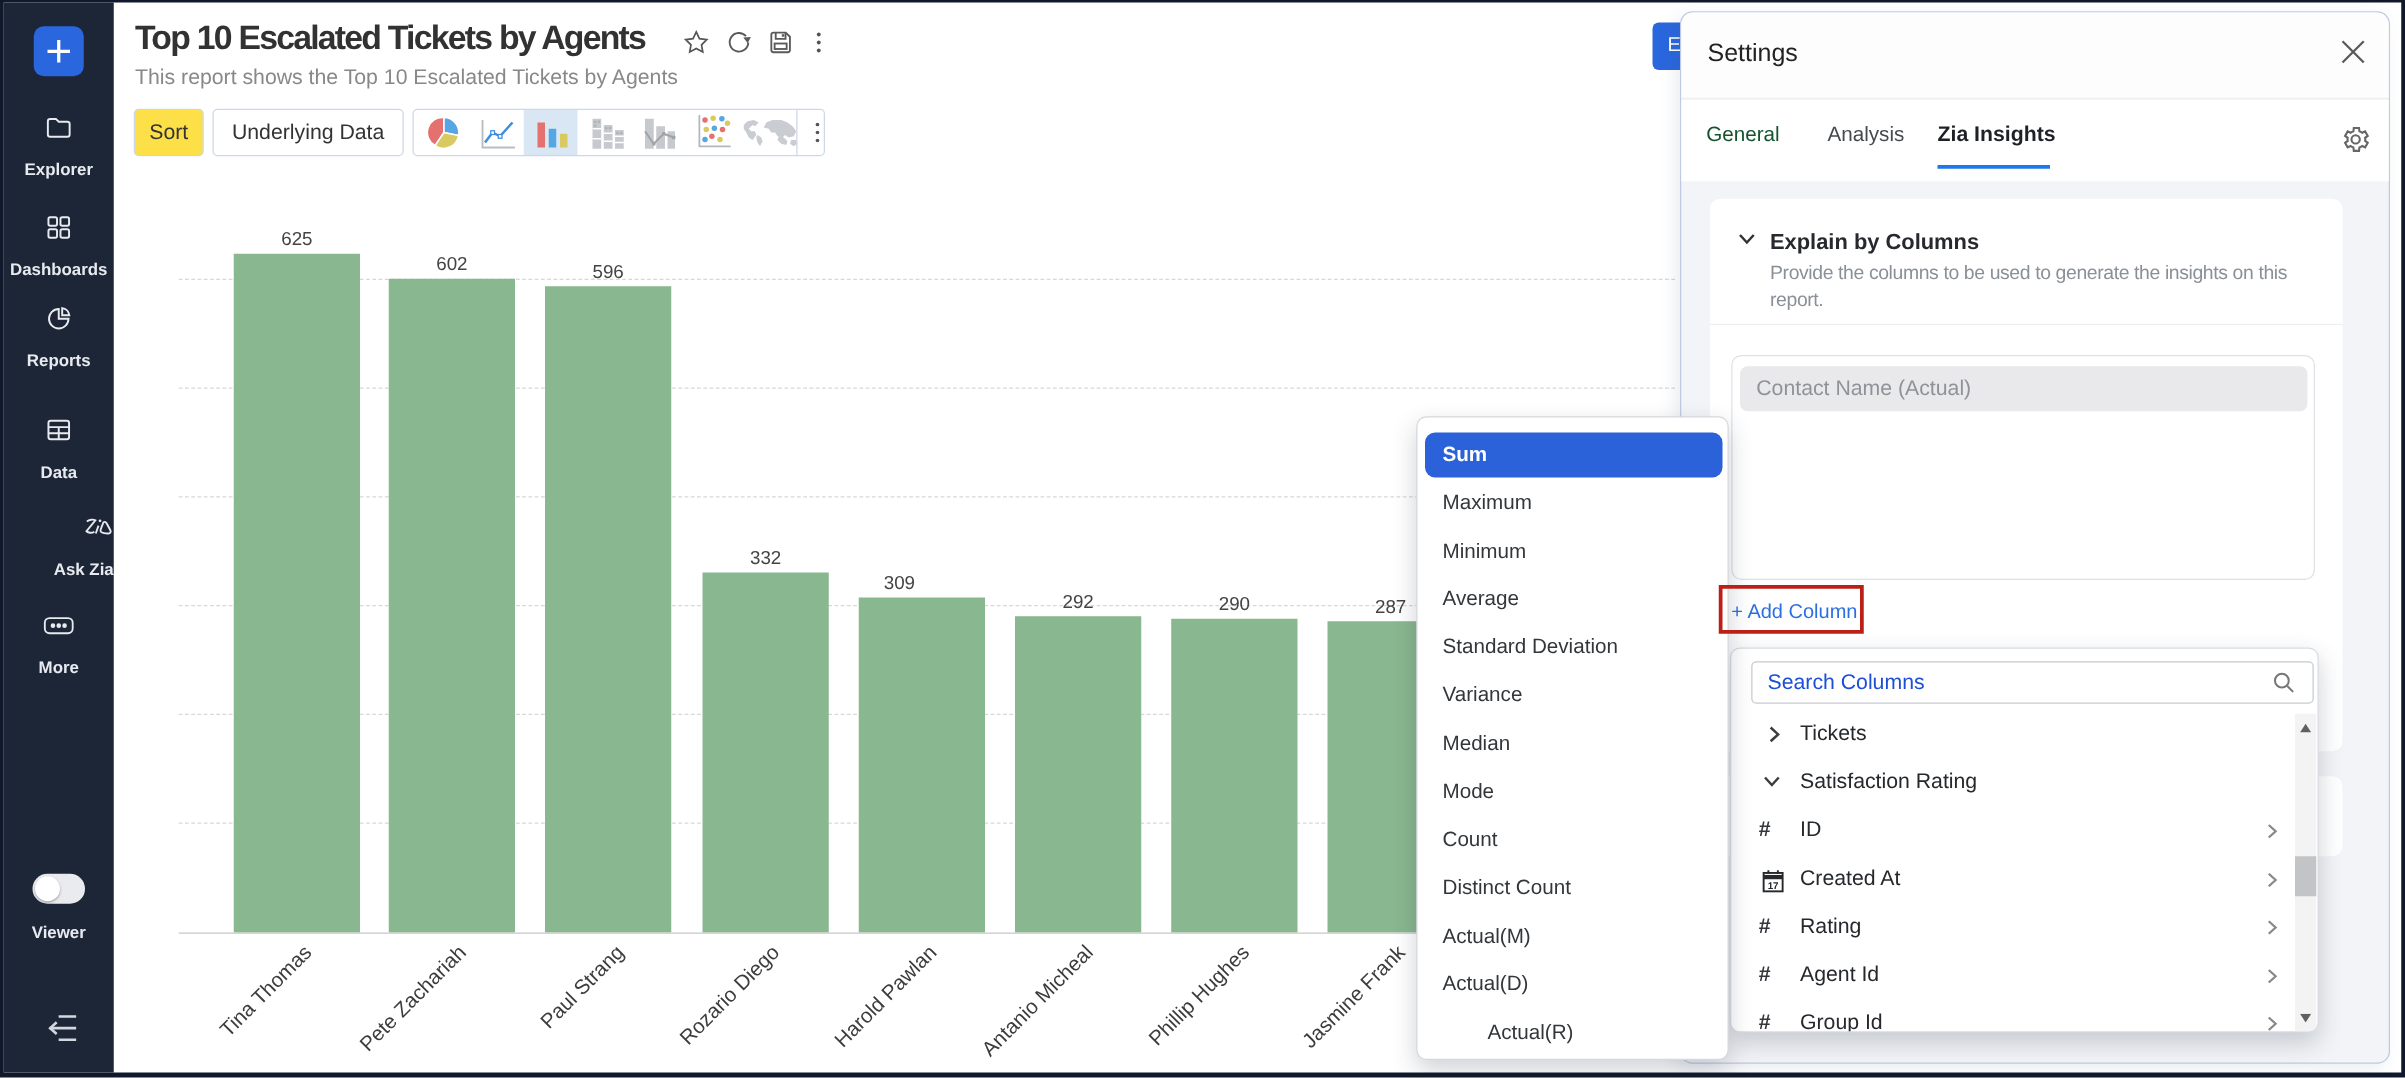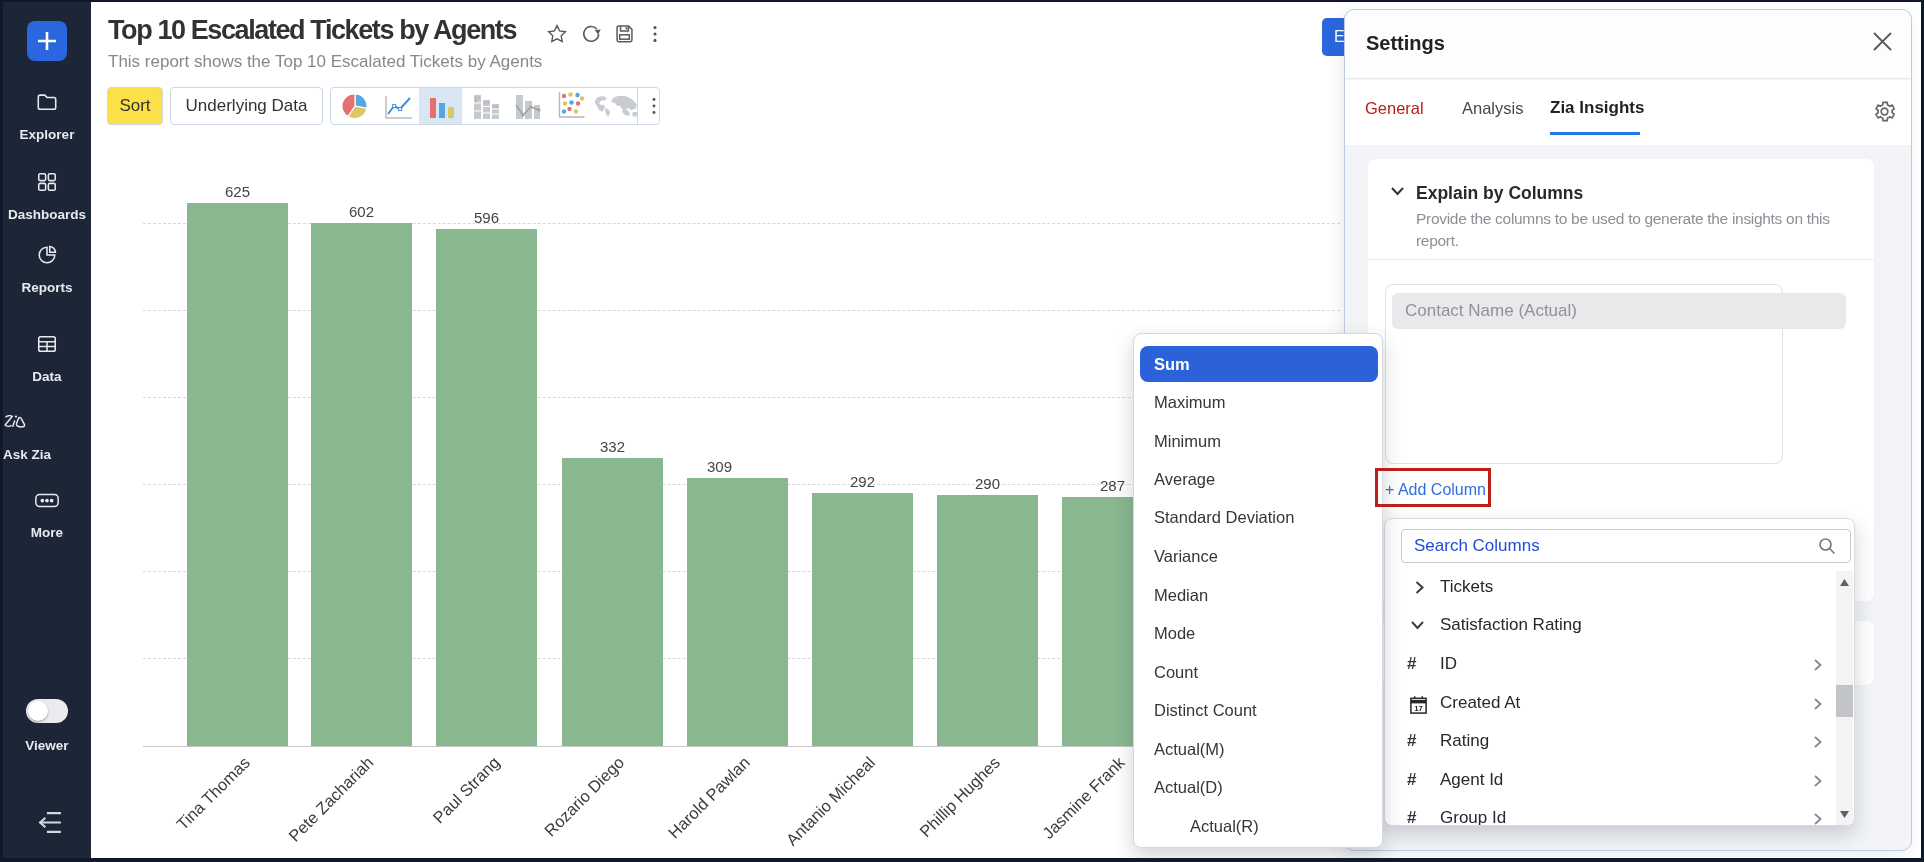--- a/index.html
+++ b/index.html
@@ -48,21 +48,21 @@
   </div>
 
   <div class="abs" style="left:0;top:331px;width:88px;text-align:center;">
     <svg width="22" height="22" viewBox="0 0 24 24" fill="none" stroke="#e7eaef" stroke-width="1.7">
         <rect x="3" y="4" width="18" height="16" rx="2"></rect>
         <path d="M3 9.5h18M3 14.8h18M12 9.5V20"></path>
       </svg>
     <div style="font-size:13.5px;font-weight:bold;margin-top:10px;">Data</div>
   </div>
 
-  <div class="abs" style="left:0;top:411px;width:88px;text-align:left;">
+  <div class="abs" style="left:0;top:411px;width:88px;text-align:right;">
     <svg width="24" height="20" viewBox="0 0 24 20" fill="none" stroke="#e7eaef" stroke-width="1.5">
         <path d="M2.5 4.2c1.8-1.6 5-1.9 6.8-.9L2.2 12c1.4 1.5 4.4 1.6 6.3.4"></path>
         <path d="M11.8 7.5l-2.2 6.3"></path>
         <circle cx="13" cy="3.6" r="1.1" fill="#e7eaef" stroke="none"></circle>
         <path d="M15.8 4.8c1.1-.6 2-.2 2.6 1l3 5.6c.5 1.2-.2 2.3-1.6 2.4-2 .2-5.3-.4-6.2-1.6-.8-1.2.3-2.4 2.2-7.4z"></path>
       </svg>
     <div style="font-size:13.5px;font-weight:bold;margin-top:10px;">Ask Zia</div>
   </div>
 
   <div class="abs" style="left:0;top:489px;width:88px;text-align:center;">
@@ -229,43 +229,43 @@
   <div class="abs nowrap xl" style="right:1059px;top:753px;">Antanio Micheal</div>
   <div class="abs nowrap xl" style="right:934px;top:753px;">Phillip Hughes</div>
   <div class="abs nowrap xl" style="right:809px;top:753px;">Jasmine Frank</div>
 </div>
 
 <div class="abs" style="left:1322px;top:18px;width:60px;height:38px;background:#2a66dd;border-radius:5px;color:#fff;font-size:16px;line-height:38px;padding-left:12px;">E</div>
 
 <div class="abs" id="panel" style="left:1344px;top:9px;width:568px;height:842px;background:#f2f4f7;border:1px solid #bdcae2;border-radius:10px;box-shadow:-4px 4px 14px rgba(60,80,120,0.10);">
 
   <div class="abs" style="left:0;top:0;width:566px;height:69px;background:#fdfdfe;border-radius:10px 10px 0 0;border-bottom:1px solid #e8eaee;"></div>
-  <div class="abs" style="left:21px;top:22px;font-size:20px;font-weight:bold;color:#222;">Settings</div>
+  <div class="abs" style="left:21px;top:22px;font-size:20px;font-weight:normal;color:#222;">Settings</div>
   <svg class="abs" style="left:527px;top:21px;" width="21" height="21" viewBox="0 0 21 21">
       <path d="M2 2L19 19M19 2L2 19" stroke="#5a5a5a" stroke-width="1.8"></path>
     </svg>
 
   <div class="abs" style="left:0;top:70px;width:566px;height:65px;background:#ffffff;"></div>
-  <div class="abs" style="left:20px;top:89px;font-size:16.5px;color:#b91c1c;">General</div>
+  <div class="abs" style="left:20px;top:89px;font-size:16.5px;color:#14532d;">General</div>
   <div class="abs" style="left:117px;top:89px;font-size:16.5px;color:#46494e;">Analysis</div>
   <div class="abs" style="left:205px;top:88px;font-size:17px;font-weight:bold;color:#1e2126;">Zia Insights</div>
   <div class="abs" style="left:205px;top:122px;width:90px;height:3px;background:#1d78e8;"></div>
   <svg class="abs" style="left:527px;top:89px;" width="25" height="25" viewBox="0 0 24 24" fill="none" stroke="#666" stroke-width="1.6">
       <circle cx="12" cy="12" r="3.2"></circle>
       <path d="M19.4 12a7.4 7.4 0 0 0-.1-1.2l2-1.5-2-3.4-2.3 1a7.6 7.6 0 0 0-2.1-1.2l-.3-2.5h-4l-.3 2.5a7.6 7.6 0 0 0-2.1 1.2l-2.3-1-2 3.4 2 1.5a7.4 7.4 0 0 0 0 2.4l-2 1.5 2 3.4 2.3-1a7.6 7.6 0 0 0 2.1 1.2l.3 2.5h4l.3-2.5a7.6 7.6 0 0 0 2.1-1.2l2.3 1 2-3.4-2-1.5c.1-.4.1-.8.1-1.2z"></path>
     </svg>
 
   <div class="abs" style="left:23px;top:149px;width:506px;height:442px;background:#ffffff;border-radius:8px;">
     <svg class="abs" style="left:22px;top:27px;" width="15" height="11" viewBox="0 0 15 11">
         <path d="M2 2l5.5 6L13 2" fill="none" stroke="#333" stroke-width="2"></path>
       </svg>
     <div class="abs" style="left:48px;top:24px;font-size:17.5px;font-weight:bold;color:#27292e;">Explain by Columns</div>
     <div class="abs" style="left:48px;top:49px;width:440px;font-size:15.5px;letter-spacing:-0.3px;line-height:22px;color:#8a9097;">Provide the columns to be used to generate the insights on this report.</div>
     <div class="abs" style="left:0;top:100px;width:506px;border-top:1px solid #eceef1;"></div>
-    <div class="abs" style="left:17px;top:125px;width:398px;height:180px;background:#fff;border:1px solid #dfe1e5;border-radius:8px;">
+    <div class="abs" style="left:17px;top:125px;width:467px;height:180px;background:#fff;border:1px solid #dfe1e5;border-radius:8px;">
       <div class="abs" style="left:6px;top:8px;width:454px;height:36px;background:#e9e9eb;border-radius:6px;font-size:17px;color:#8f9399;line-height:36px;padding-left:13px;">Contact Name (Actual)</div>
     </div>
     <div class="abs" style="left:17px;top:322px;font-size:16px;color:#2c6fe0;">+ Add Column</div>
   </div>
 
   <div class="abs" style="left:23px;top:611px;width:506px;height:64px;background:#ffffff;border-radius:8px;"></div>
 </div>
 
 <div class="abs" id="searchdd" style="left:1384px;top:518px;width:471px;height:308px;background:#fff;border:1px solid #d8dce2;border-radius:8px;box-shadow:0 8px 20px rgba(40,50,70,0.22);overflow:hidden;">
   <div class="abs" style="left:16px;top:10px;width:450px;height:34px;border:1px solid #c6cad0;border-radius:4px;font-size:17px;color:#1d4ed8;line-height:32px;padding-left:12px;">Search Columns</div>

